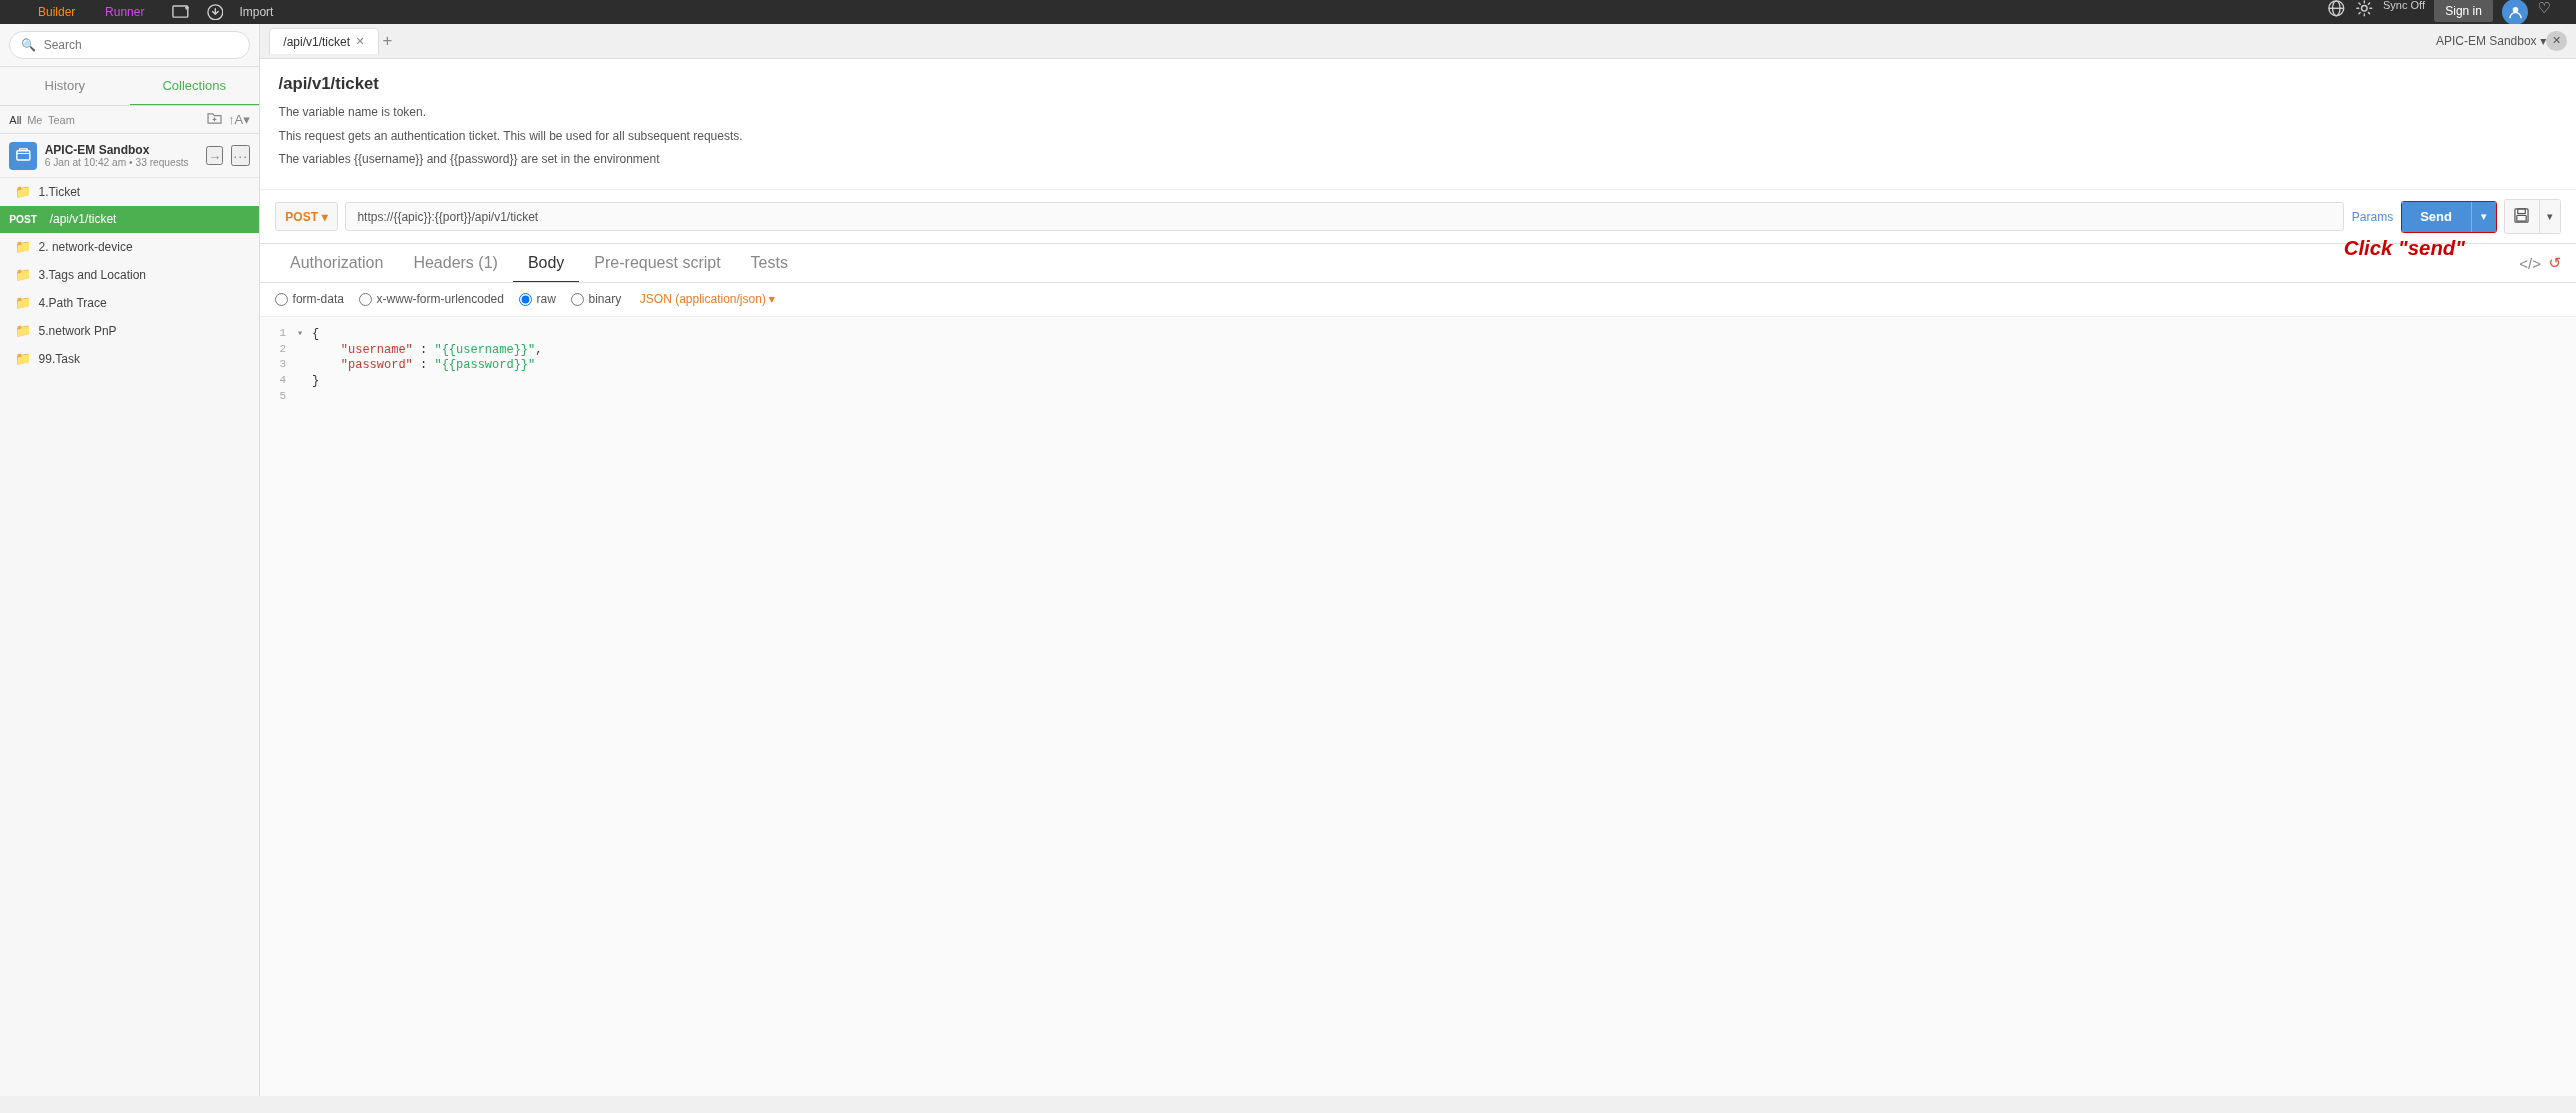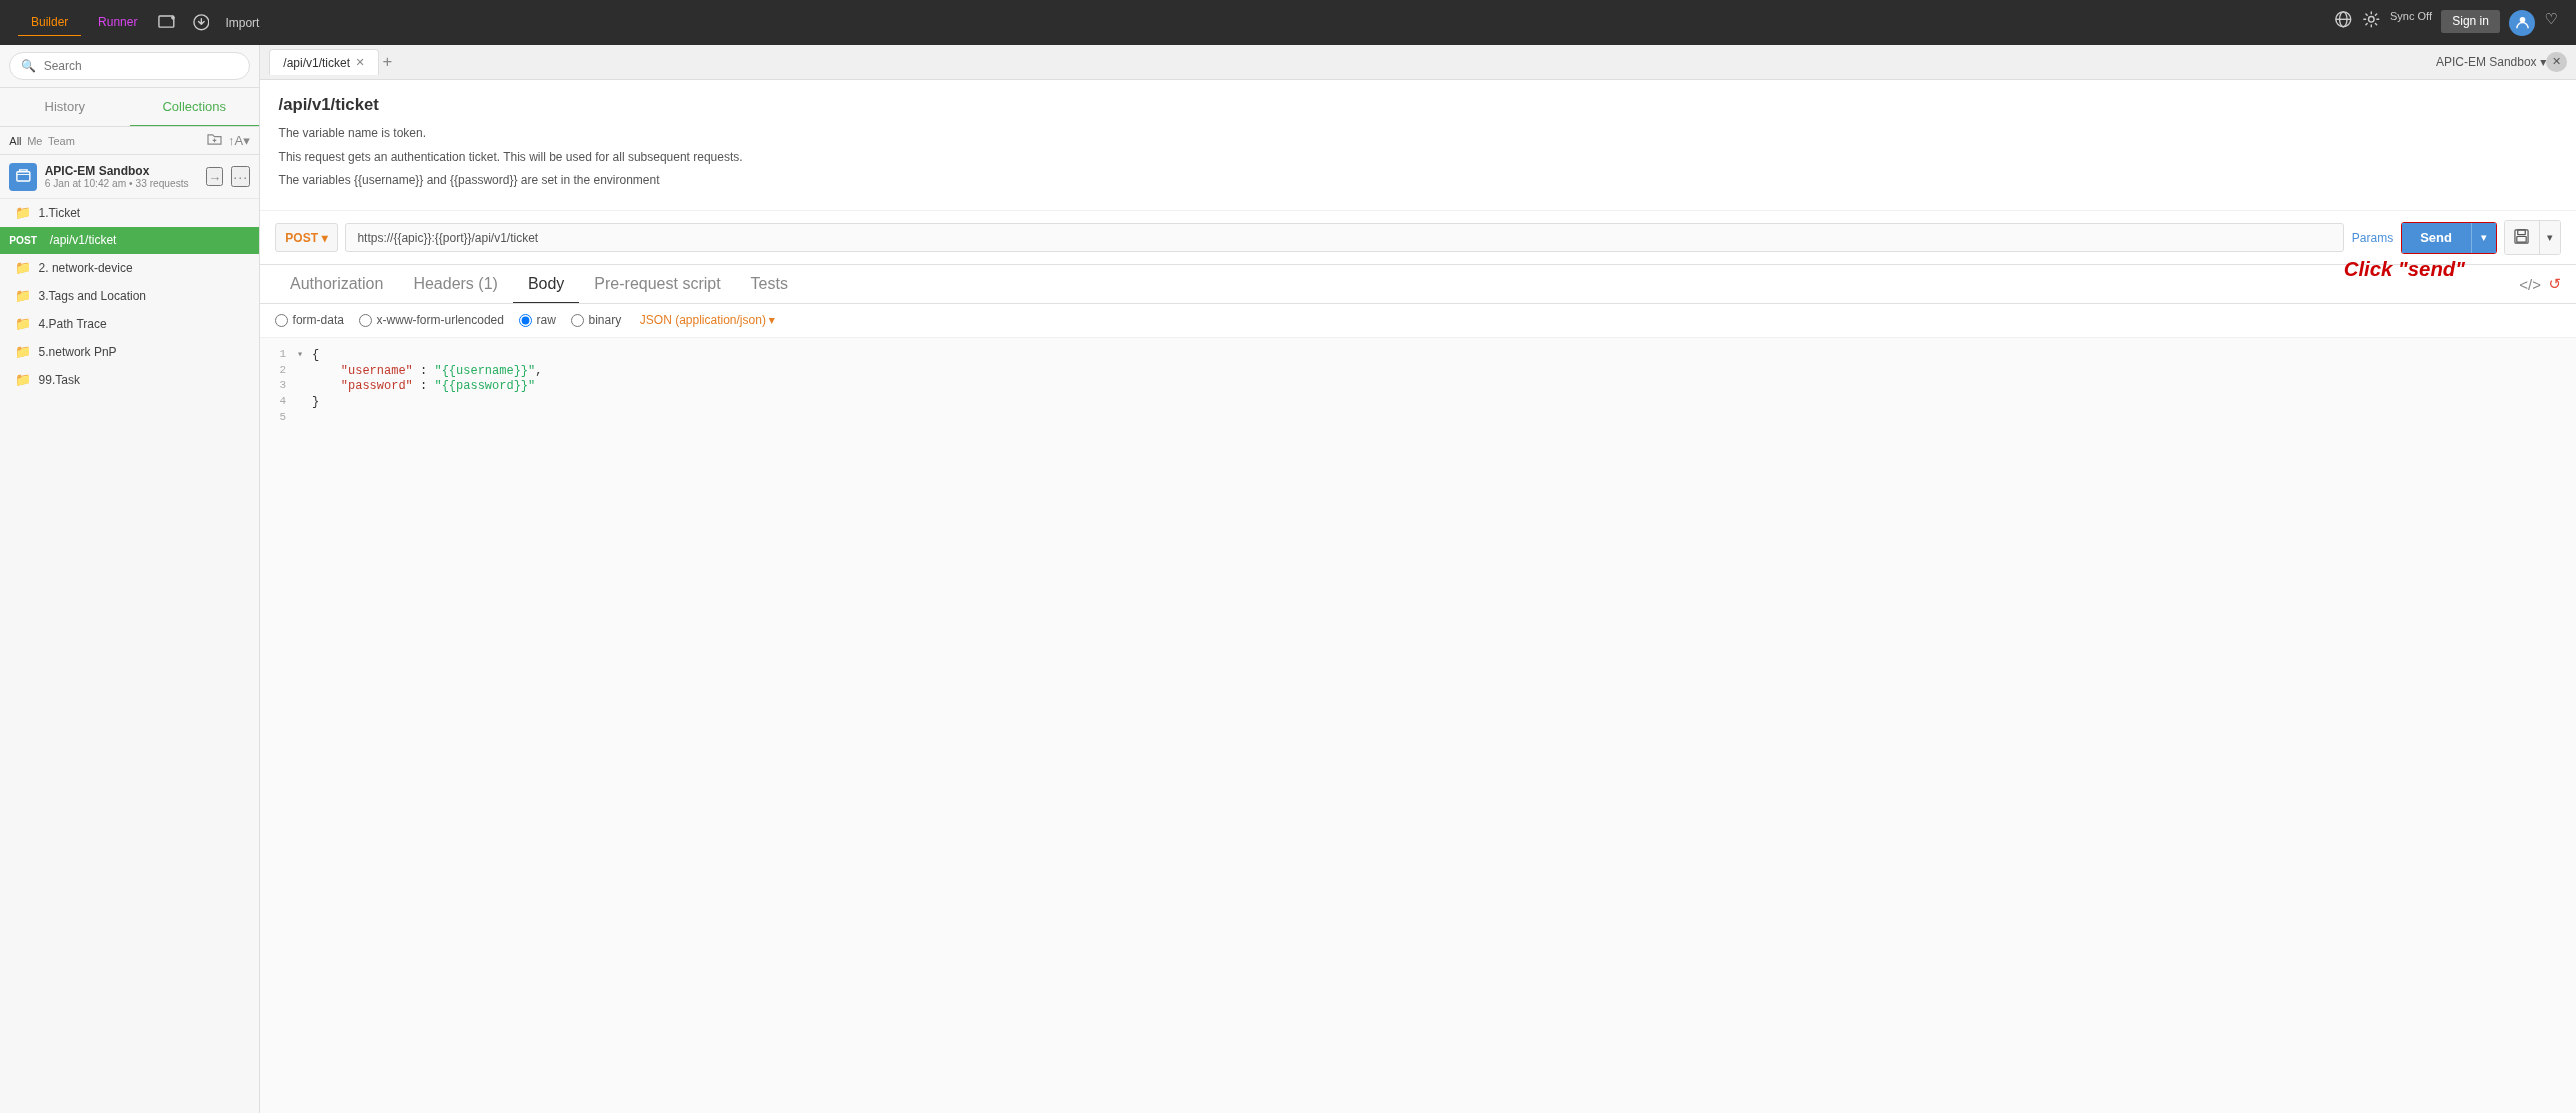--- a/index.html
+++ b/index.html
@@ -1,41 +1,41 @@
 <!DOCTYPE html>
 <html style="font-size:15px"><head>
   <meta charset="utf-8">
   <style>
     * { box-sizing: border-box; margin: 0; padding: 0; }
     body { font-family: -apple-system, BlinkMacSystemFont, 'Segoe UI', sans-serif; font-size: 13px; background: #f0f0f0; overflow: hidden; }
 
     
     .top-bar {
-      height: 45px;
+      height: 24px;
       background: #2d2d2d;
       display: flex;
       align-items: center;
-      padding: 0 18px;
+      padding: 0 25px;
       gap: 7.4px;
     }
     .top-bar-left { display: flex; align-items: center; gap: 3.7px; }
     .tab-btn {
       padding: 5.6px 13px;
       border: none;
       background: transparent;
       color: #d946ef;
       cursor: pointer;
       font-size: 12px;
       border-bottom: 1.9px solid transparent;
     }
     .tab-btn.active {
       color: #ff8c00;
       border-bottom: 1.9px solid #ff8c00;
     }
-    .top-bar-icons { display: flex; align-items: center; gap: 16px; margin-left: 4px; }
+    .top-bar-icons { display: flex; align-items: center; gap: 16px; margin-left: 11px; }
     .icon-btn {
       background: transparent;
       border: none;
       color: #ccc;
       cursor: pointer;
       font-size: 15px;
       display: flex; align-items: center;
     }
     .import-btn {
       background: transparent;

